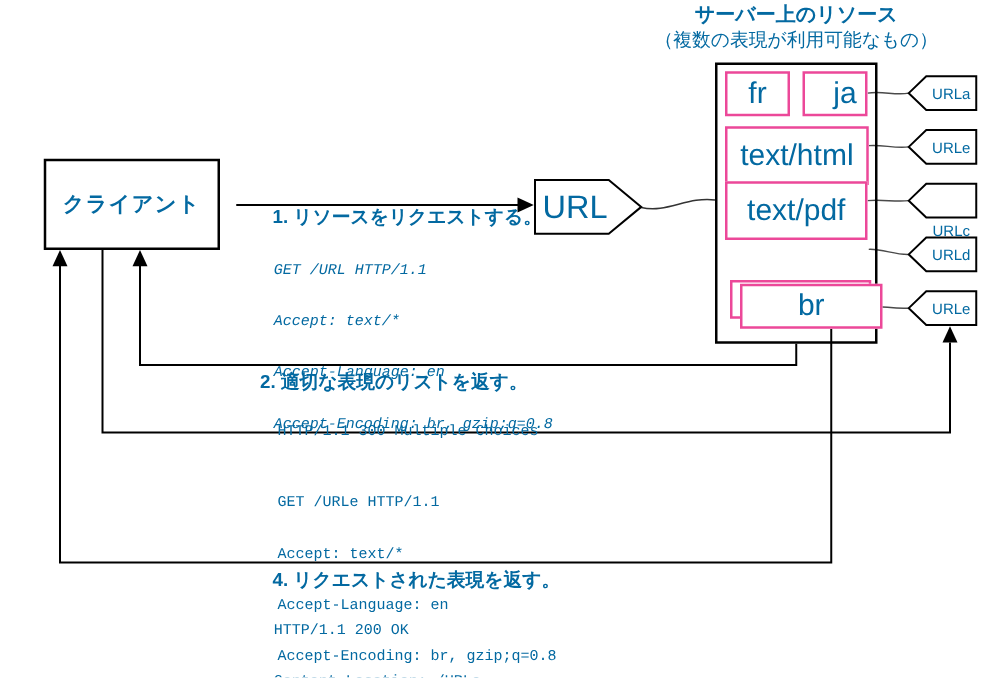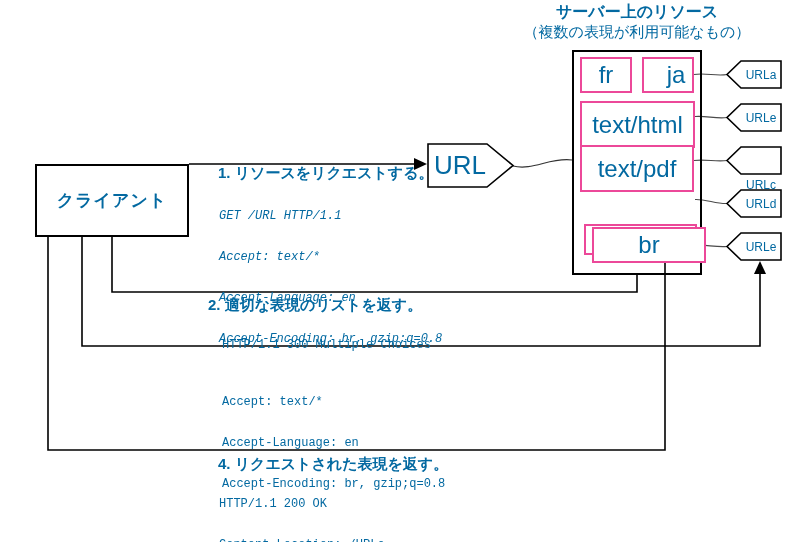--- a/index.html
+++ b/index.html
@@ -6,21 +6,21 @@
   .canvas{position:relative;width:801px;height:542px;background:#ffffff;overflow:hidden;
           font-family:"Liberation Sans","DejaVu Sans",sans-serif;color:#0369a1;}
   svg.lines{position:absolute;left:0;top:0;width:801px;height:542px;}
   .flow{fill:none;stroke:#000000;stroke-width:1.6;}
   .arrowhead{fill:#000000;stroke:none;}
   .shape{fill:#ffffff;stroke:#000000;stroke-width:1.6;}
   .connector{fill:none;stroke:#4a4a4a;stroke-width:1.2;}
   .curve{fill:none;stroke:#333333;stroke-width:1.2;}
 
   .box{position:absolute;border:2px solid #000;background:#fff;box-sizing:border-box;}
-  .client-box{left:35px;top:127px;width:154px;height:73px;display:flex;align-items:center;justify-content:center;margin-top:37px;}
+  .client-box{left:35px;top:127px;width:141px;height:73px;display:flex;align-items:center;justify-content:center;}
   .client-label{font-size:17px;font-weight:bold;letter-spacing:1px;}
 
   .server-box{left:572px;top:50px;width:130px;height:225px;background:transparent;}
   .res{position:absolute;border:2px solid #ec4899;background:#fff;box-sizing:border-box;
        display:flex;align-items:center;justify-content:center;font-size:24px;}
   .res-fr{left:580px;top:57px;width:52px;height:36px;}
   .res-ja{left:642px;top:57px;width:52px;height:36px;padding-left:16px;}
   .res-html{left:580px;top:101px;width:115px;height:47px;}
   .res-pdf{left:580px;top:145px;width:114px;height:47px;}
   .res-gzip{left:584px;top:184px;width:113px;height:31px;margin-top:40px;}
@@ -110,20 +110,21 @@
     <div>Accept-Language: en</div>
     <div>Accept-Encoding: br, gzip;q=0.8</div>
   </div>
 
   <div class="step-heading h2">2. 適切な表現のリストを返す。</div>
   <div class="step-code c2">
     <div>HTTP/1.1 300 Multiple Choices</div>
   </div>
 
   <div class="step-code c3">
+    <div>GET /URLe HTTP/1.1</div>
     <div>Accept: text/*</div>
     <div>Accept-Language: en</div>
     <div>Accept-Encoding: br, gzip;q=0.8</div>
   </div>
 
   <div class="step-heading h4">4. リクエストされた表現を返す。</div>
   <div class="step-code c4">
     <div>HTTP/1.1 200 OK</div>
     <div>Content-Location: /URLe</div>
     

